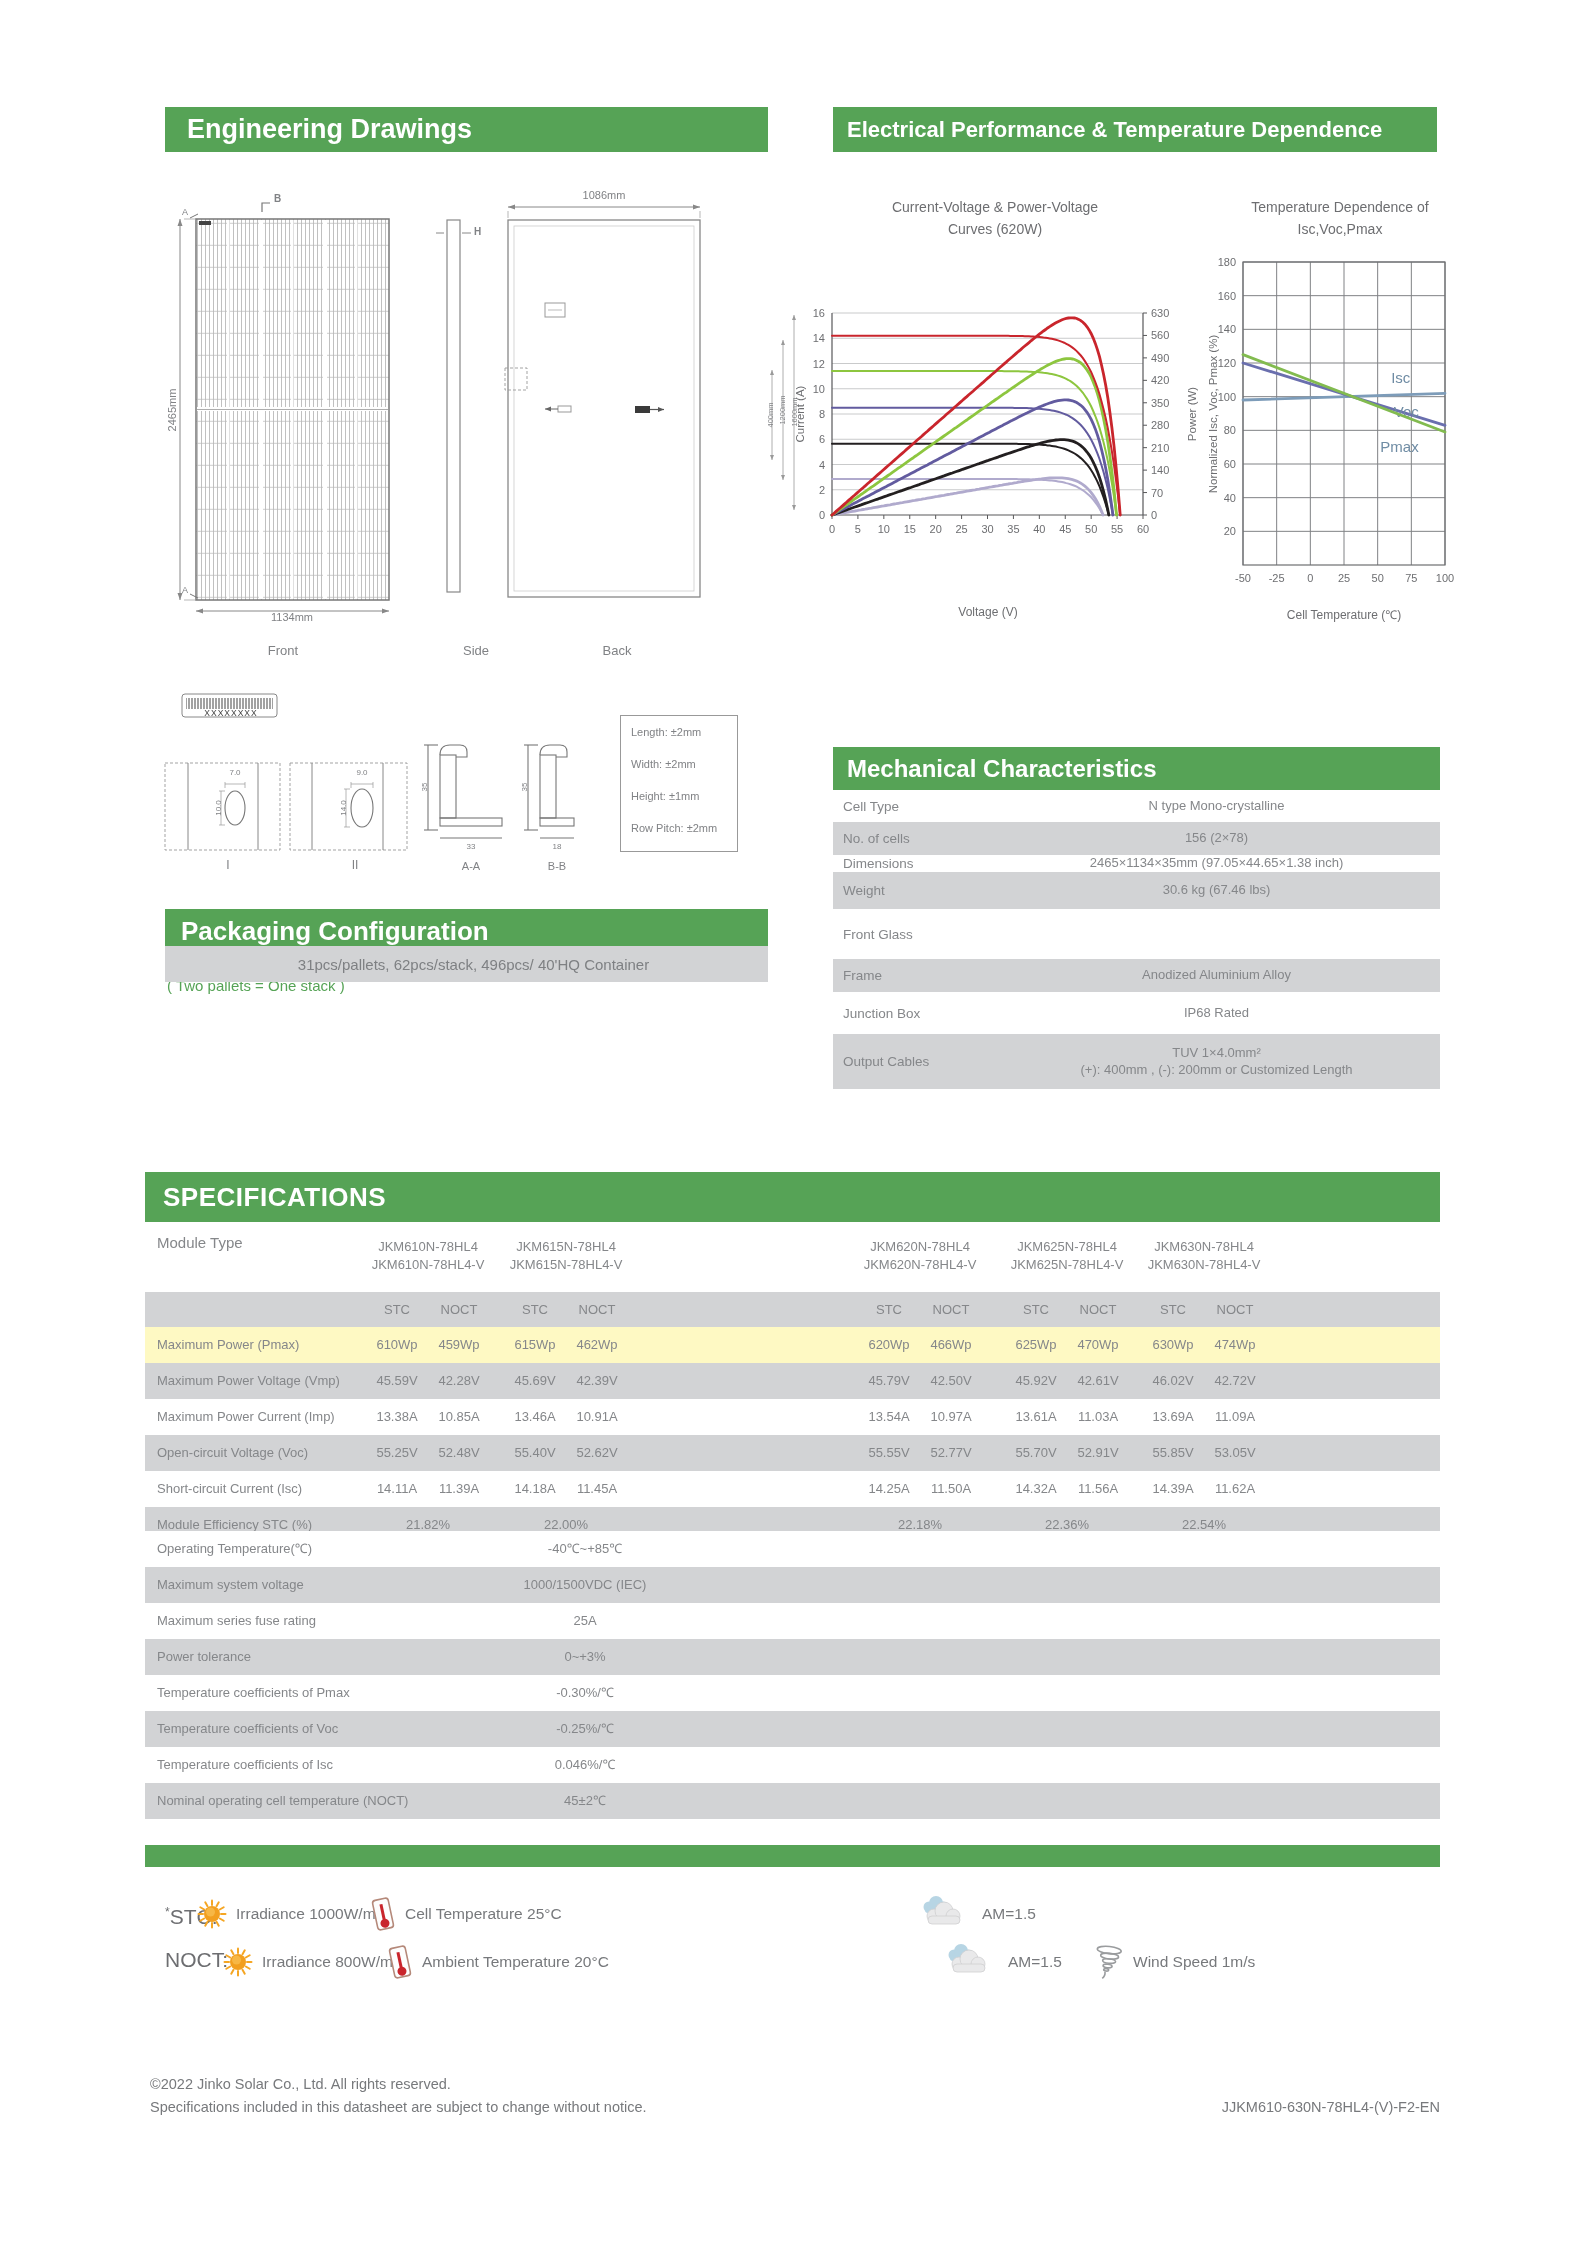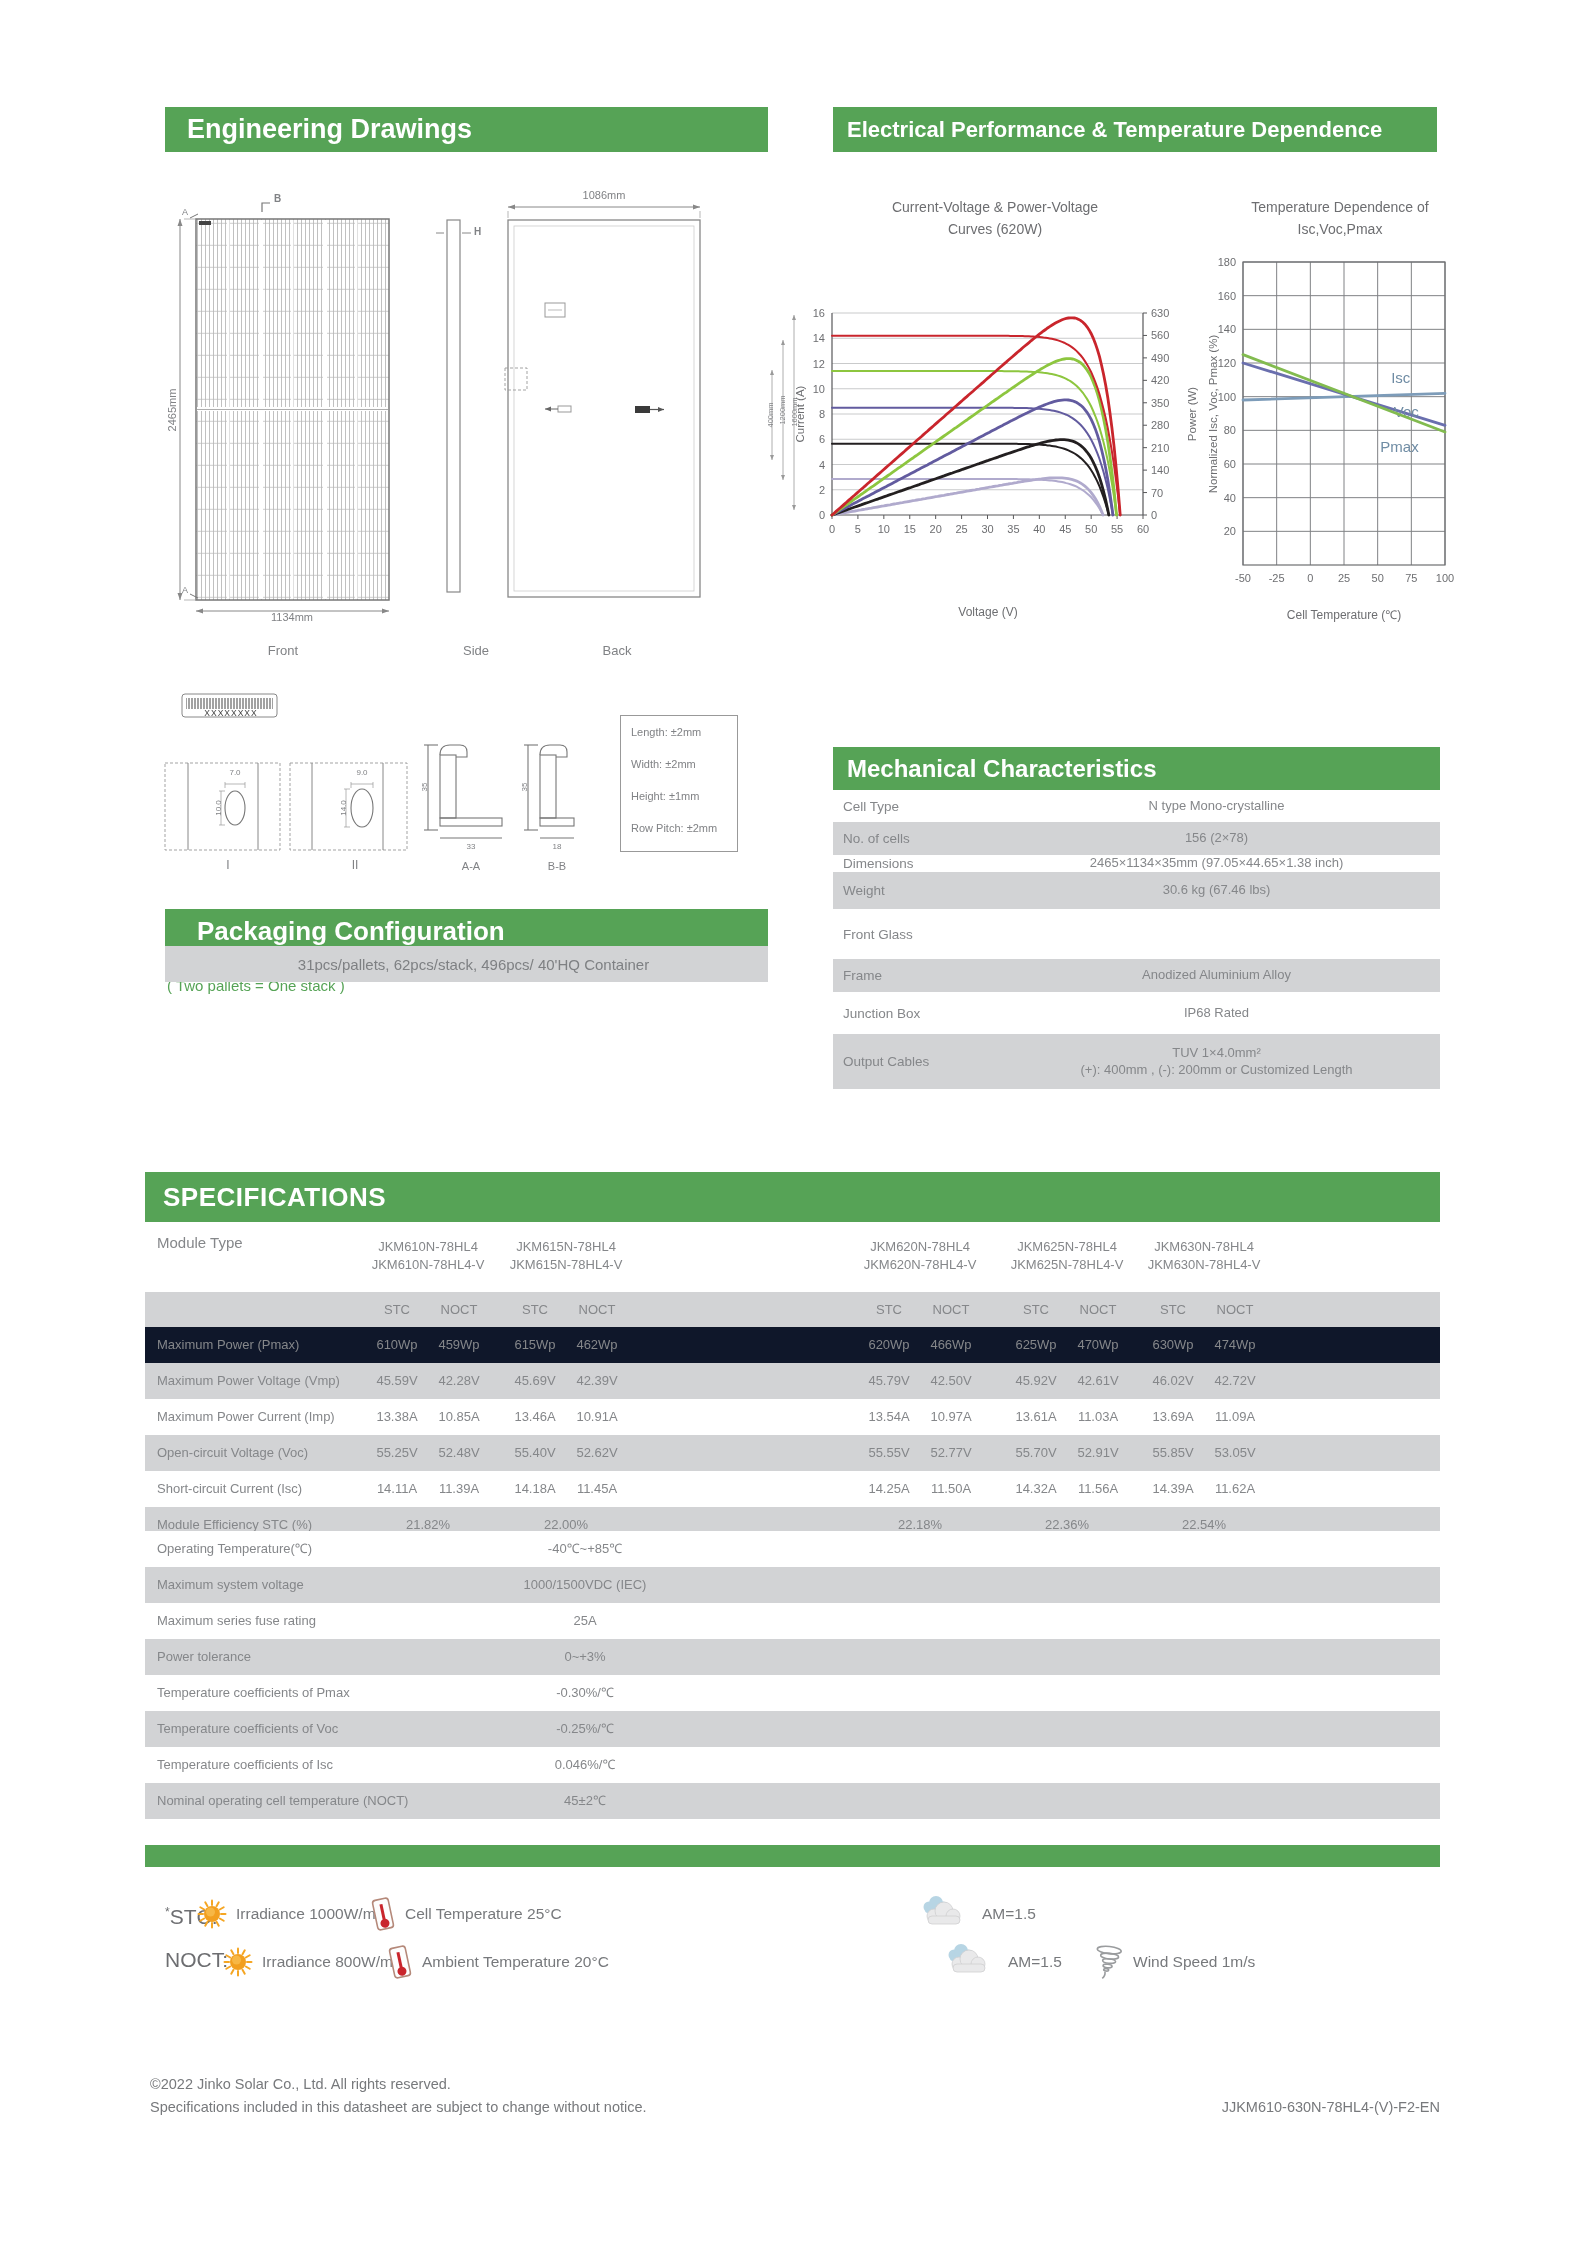--- a/index.html
+++ b/index.html
@@ -168,21 +168,21 @@
 <span class="smdim rot abs" style="left:343px;top:808px;">14.0</span>
 <span class="smdim rot abs" style="left:424px;top:787px;">35</span>
 <span class="smdim ctr abs" style="left:471px;top:842px;">33</span>
 <span class="smdim rot abs" style="left:524px;top:787px;">35</span>
 <span class="smdim ctr abs" style="left:557px;top:842px;">18</span>
 <span class="dimtxt ctr abs" style="left:228px;top:858px;font-size:12px;">I</span>
 <span class="dimtxt ctr abs" style="left:355px;top:858px;font-size:12px;">II</span>
 <span class="dimtxt ctr abs" style="left:471px;top:860px;font-size:11px;">A-A</span>
 <span class="dimtxt ctr abs" style="left:557px;top:860px;font-size:11px;">B-B</span>
 
-<div class="greenbar" style="left:165px;top:909px;width:603px;height:44px;font-size:26px;padding-left:32px;box-sizing:border-box;">
+<div class="greenbar" style="left:165px;top:909px;width:603px;height:44px;font-size:26px;padding-left:16px;box-sizing:border-box;">
     <span>Packaging Configuration</span>
   </div>
 <span class="abs" style="left:167px;top:977px;font-size:15px;color:#56a356;">( Two pallets = One stack )</span>
 <div class="abs" style="left:165px;top:946px;width:603px;height:36px;background:#d2d3d5;display:flex;align-items:center;padding-left:14px;box-sizing:border-box;font-size:15px;color:#7e8083;justify-content:center;">
     <span>31pcs/pallets, 62pcs/stack, 496pcs/ 40'HQ Container</span>
   </div>
 
 <div class="chart-title" style="left:845px;top:196px;width:300px;">
   <span>Current-Voltage &amp; Power-Voltage</span><br>
   <span>Curves (620W)</span>
@@ -370,21 +370,21 @@
       <span class="spec-val" style="left: 314px; line-height: 35px;">NOCT</span>
       <span class="spec-val" style="left: 390px; line-height: 35px;">STC</span>
       <span class="spec-val" style="left: 452px; line-height: 35px;">NOCT</span>
       <span class="spec-val" style="left: 744px; line-height: 35px;">STC</span>
       <span class="spec-val" style="left: 806px; line-height: 35px;">NOCT</span>
       <span class="spec-val" style="left: 891px; line-height: 35px;">STC</span>
       <span class="spec-val" style="left: 953px; line-height: 35px;">NOCT</span>
       <span class="spec-val" style="left: 1028px; line-height: 35px;">STC</span>
       <span class="spec-val" style="left: 1090px; line-height: 35px;">NOCT</span>
     </div>
-    <div style="position: relative; height: 36px; background: #0f172a; text-decoration: underline;">
+    <div style="position: relative; height: 36px; background: #fef9c3; text-decoration: underline;">
       <span class="spec-label" style="line-height: 36px; top: 0px;">Maximum Power (Pmax)</span>
       <span class="spec-val" style="left: 252px; line-height: 36px;">610Wp</span>
       <span class="spec-val" style="left: 314px; line-height: 36px;">459Wp</span>
       <span class="spec-val" style="left: 390px; line-height: 36px;">615Wp</span>
       <span class="spec-val" style="left: 452px; line-height: 36px;">462Wp</span>
       <span class="spec-val" style="left: 744px; line-height: 36px;">620Wp</span>
       <span class="spec-val" style="left: 806px; line-height: 36px;">466Wp</span>
       <span class="spec-val" style="left: 891px; line-height: 36px;">625Wp</span>
       <span class="spec-val" style="left: 953px; line-height: 36px;">470Wp</span>
       <span class="spec-val" style="left: 1028px; line-height: 36px;">630Wp</span>

